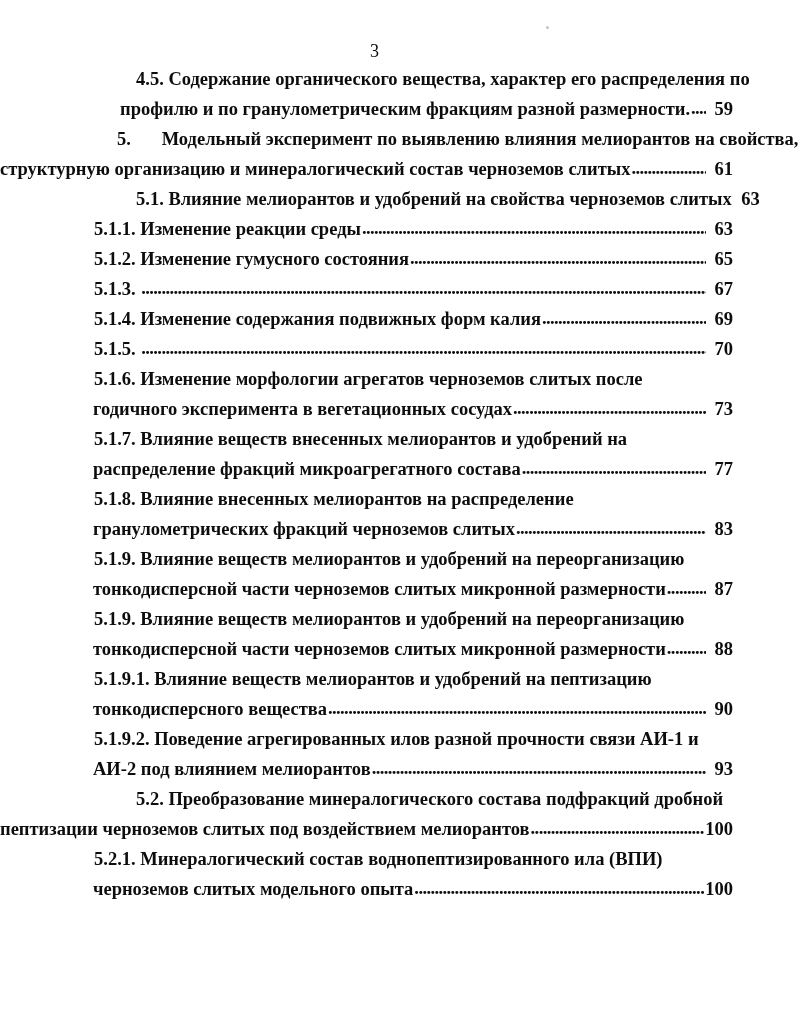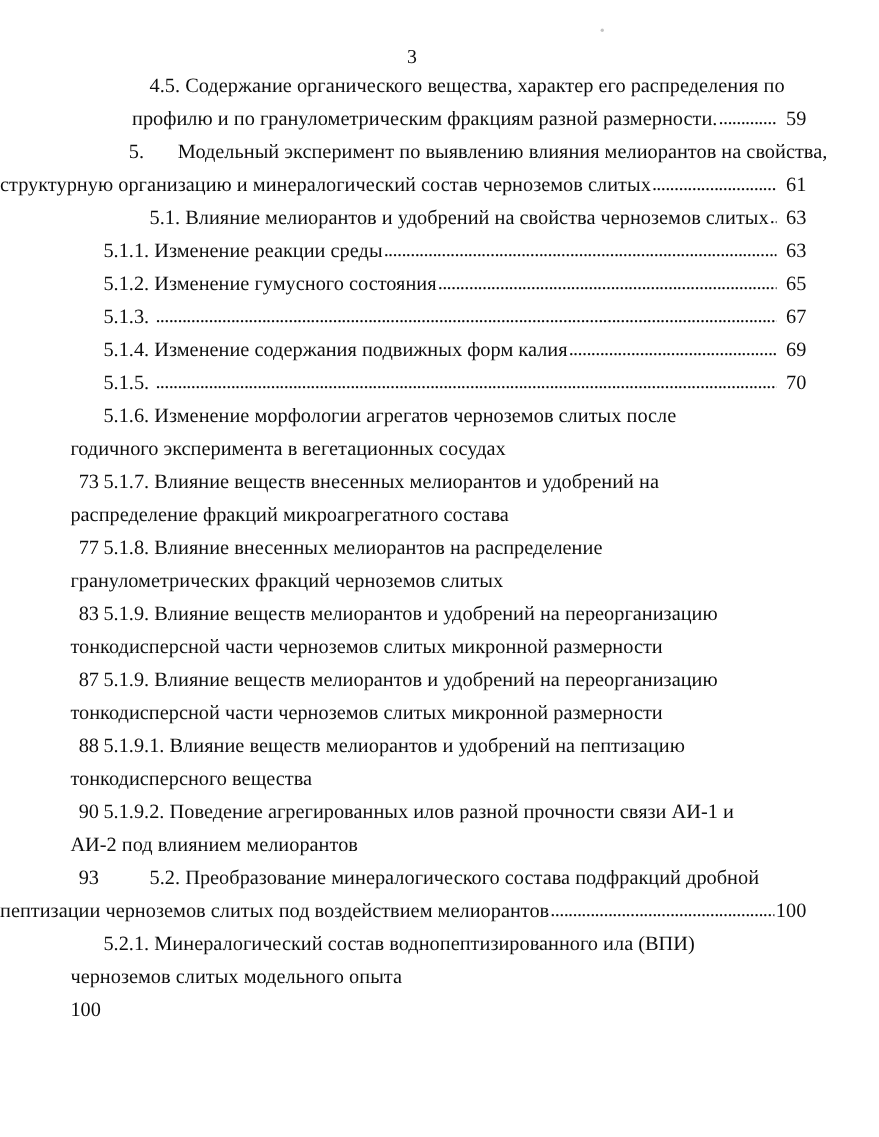--- a/index.html
+++ b/index.html
@@ -41,39 +41,40 @@
   #folio .folio-inner {
     display: inline-block;
     transform: translateX(-25px);
   }
 
   #toc {
     position: absolute;
     left: 0;
     top: 64px;
     width: 799px;
+    font-weight: bold;
   }
 
   .toc-line {
     position: relative;
     height: 30px;
     font-size: 18.5px;
     line-height: 30px;
     white-space: nowrap;
     display: flex;
     align-items: baseline;
   }
 
   
   .ind-l1   { padding-left: 117px; }  
   .ind-l1c  { }  
   .ind-l2   { padding-left: 136px; }  
   .ind-l2c  { padding-left: 120px; }  
   .ind-l3   { padding-left: 94px; }  
-  .ind-l3c  { padding-left: 63px; flex-direction: column; }  
+  .ind-l3c  { padding-left: 93px; }  
 
   .num {
     flex: 0 0 auto;
   }
   .num.tabbed {
     min-width: 40px;
   }
   .txt {
     flex: 0 0 auto;
   }

